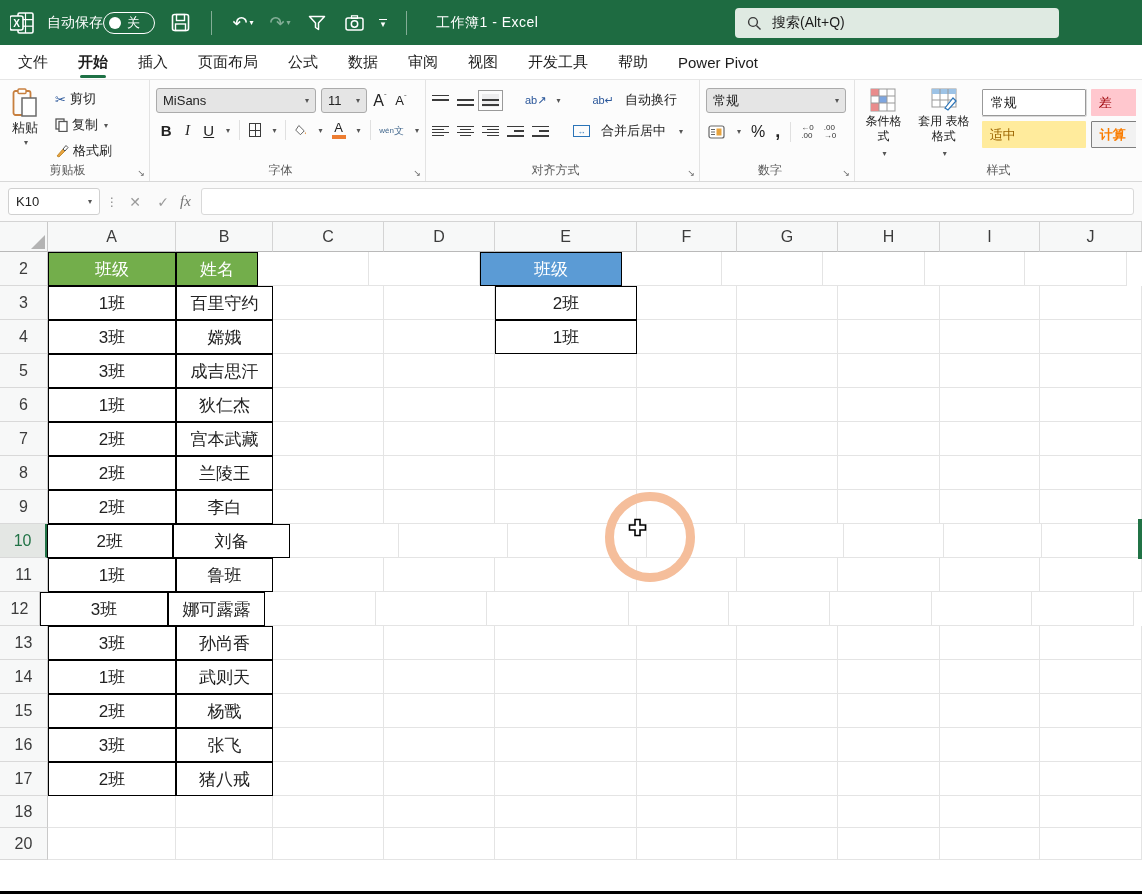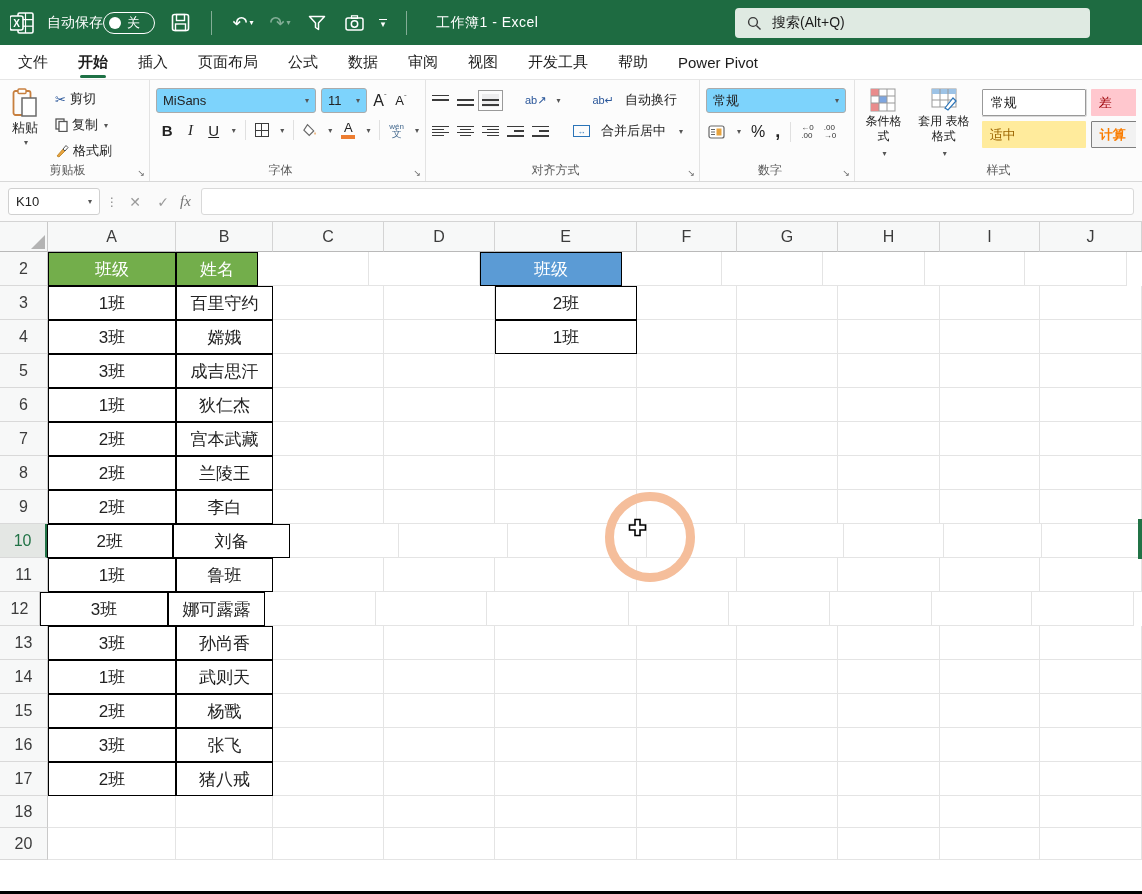--- a/index.html
+++ b/index.html
@@ -13,54 +13,54 @@
   .autosave { display:flex; align-items:center; gap:0; font-size:14px; }
   .toggle { width:52px; height:22px; border:1.6px solid #fff; border-radius:12px; display:flex; align-items:center; padding:0 5px; gap:6px; cursor:pointer; }
   .toggle .knob { width:12px; height:12px; background:#fff; border-radius:50%; }
   .toggle .state { font-size:13px; }
   .tb-icon { width:24px; height:24px; display:flex; align-items:center; justify-content:center; font-size:18px; cursor:pointer; }
   .tb-sep { width:1px; height:24px; background:rgba(255,255,255,.45); margin:0 6px; }
   .dim { opacity:.45; }
   .qat-more { display:flex; flex-direction:column; align-items:center; font-size:9px; line-height:5px; cursor:pointer; }
   .qat-more .bar { width:8px; border-top:1.4px solid #fff; margin-bottom:2px; }
   .wb-title { font-size:14px; margin-left:10px; white-space:nowrap; letter-spacing:.5px; }
-  .searchbox { position:absolute; left:735px; top:8px; width:355px; height:30px; background:#DFEAE2; border-radius:4px; display:flex; align-items:center; padding:0 12px; gap:10px; color:#1c1c1c; font-size:14px; cursor:text; }
+  .searchbox { position:absolute; left:735px; top:8px; width:324px; height:30px; background:#DFEAE2; border-radius:4px; display:flex; align-items:center; padding:0 12px; gap:10px; color:#1c1c1c; font-size:14px; cursor:text; }
 
   
   .tabrow { height:35px; background:#fff; display:flex; align-items:center; padding-left:18px; gap:30px; border-bottom:1px solid #E6E6E6; }
   .rtab { font-size:15px; color:#1c1c1c; height:35px; display:flex; align-items:center; cursor:pointer; position:relative; white-space:nowrap; }
   .rtab.active { font-weight:bold; }
   .rtab.active::after { content:""; position:absolute; left:2px; right:2px; bottom:2px; height:3px; background:#1E7145; border-radius:2px; }
 
   
   .ribbon { height:102px; background:#FCFCFC; border-bottom:1px solid #D8D8D8; display:flex; position:relative; }
   .group { position:relative; height:100%; padding:6px 6px 18px 6px; border-right:1px solid #E3E3E3; }
   .g-label { position:absolute; bottom:2px; left:0; right:14px; text-align:center; font-size:12px; color:#5a5a5a; white-space:nowrap; }
   .launcher { position:absolute; bottom:3px; right:4px; font-size:9px; color:#6a6a6a; cursor:pointer; }
   .chev { font-size:8px; color:#555; margin-left:2px; }
   .rbtn { display:flex; align-items:center; gap:4px; font-size:13px; color:#1c1c1c; cursor:pointer; padding:2px 3px; border-radius:3px; white-space:nowrap; }
 
   .clip-body { display:flex; gap:8px; }
   .paste-btn { display:flex; flex-direction:column; align-items:center; font-size:13px; cursor:pointer; padding:2px 6px; gap:1px; }
   .clip-col { display:flex; flex-direction:column; gap:4px; padding-top:2px; }
 
   .font-grid { display:flex; flex-direction:column; gap:7px; padding-top:2px; }
-  .combo { background:#7dd3fc; border:1px solid #ABABAB; border-radius:3px; height:25px; display:flex; align-items:center; padding:0 6px; font-size:13px; cursor:pointer; justify-content:space-between; }
+  .combo { background:#e5e5e5; border:1px solid #ABABAB; border-radius:3px; height:25px; display:flex; align-items:center; padding:0 6px; font-size:13px; cursor:pointer; justify-content:space-between; }
   .font-row1 { display:flex; gap:5px; align-items:center; }
   .font-row2 { display:flex; gap:9px; align-items:center; padding-left:4px; }
   .fmt { font-size:15px; cursor:pointer; width:16px; text-align:center; }
   .bold { font-weight:bold; } .ital { font-style:italic; font-family:"Liberation Serif",serif; } .unde { text-decoration:underline; }
   .a-big { font-size:16px; } .a-small { font-size:13px; }
   .sup { font-size:8px; vertical-align:top; color:#555; }
   .grid-icon { width:16px; height:14px; border:1px solid #3b3b3b; background:
      linear-gradient(#3b3b3b,#3b3b3b) center/100% 1px no-repeat,
      linear-gradient(#3b3b3b,#3b3b3b) center/1px 100% no-repeat; }
   .fontcolor { display:flex; flex-direction:column; line-height:12px; align-items:center; cursor:pointer; }
   .fontcolor .bar { width:14px; height:4px; background:#ED7D31; margin-top:1px; }
-  .phon { display:flex; flex-direction:column; align-items:center; font-size:8px; line-height:7px; color:#44698E; cursor:pointer; }
+  .phon { display:flex; align-items:center; font-size:8px; line-height:7px; color:#44698E; cursor:pointer; }
   .vsep-mini { width:1px; height:20px; background:#E0E0E0; }
 
   .align-col { display:flex; flex-direction:column; gap:9px; padding-top:3px; }
   .align-row { display:flex; align-items:center; gap:8px; }
   .ai { width:17px; height:13px; display:flex; flex-direction:column; justify-content:space-between; cursor:pointer; padding:1px 0; }
   .ai i { display:block; height:1.6px; background:#3b3b3b; }
   .ai.sel { outline:1px solid #9a9a9a; outline-offset:3px; background:#EDEDEE; }
   .merge-ic { width:17px; height:12px; border:1px solid #2b74b8; display:flex; align-items:center; justify-content:center; font-size:8px; color:#2b74b8; }
   .wrap-ic { font-size:11px; color:#2b579a; }
 

